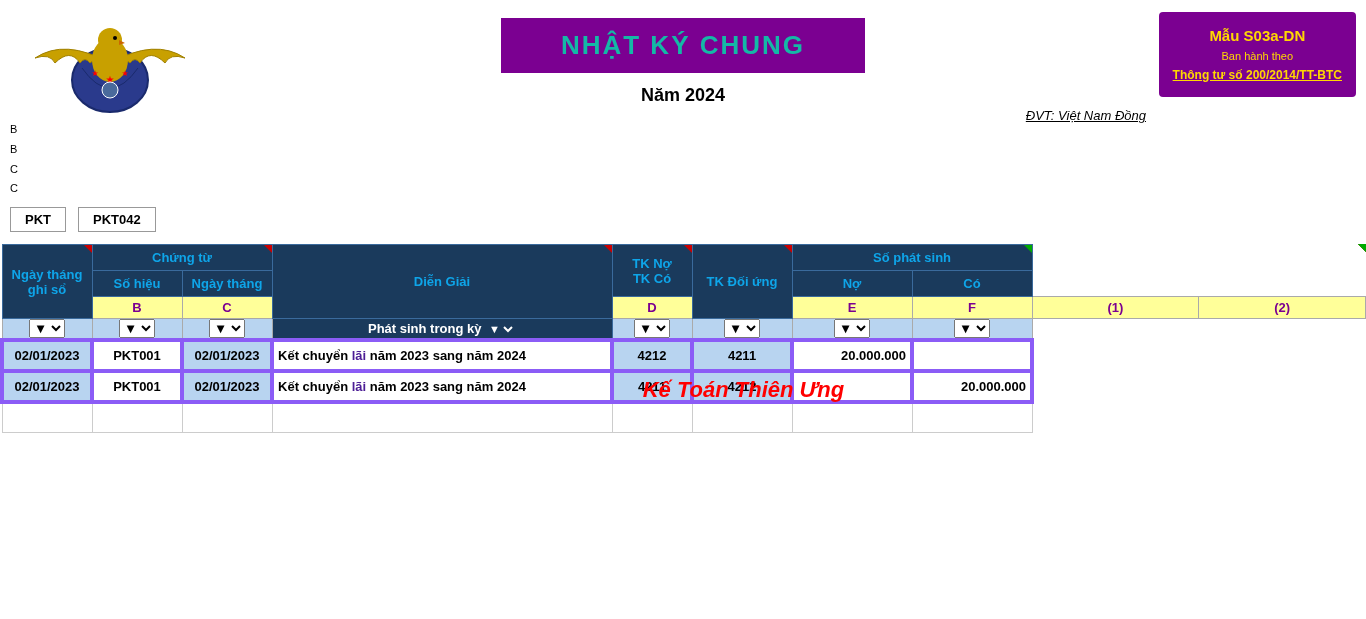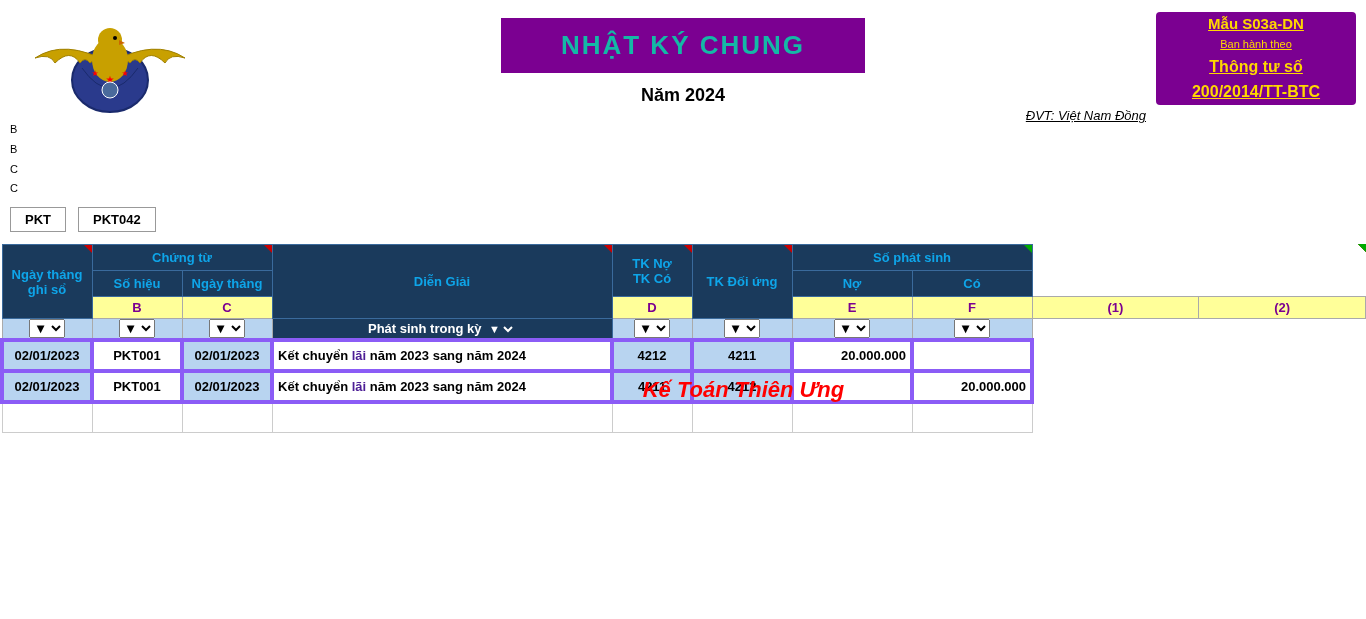--- a/index.html
+++ b/index.html
@@ -81,43 +81,42 @@
       display: flex;
       justify-content: flex-end;
       align-items: flex-start;
       padding-top: 4px;
     }
 
     .badge-box {
       background: #7b0091;
       color: #ffd700;
       text-align: center;
-      padding: 0 14px;
+      padding: 12px 14px;
       font-size: 12px;
       line-height: 1.6;
       font-weight: bold;
       border-radius: 4px;
       min-width: 160px;
-      text-decoration: underline;
     }
 
     .badge-box .badge-title {
       font-size: 15px;
       font-weight: bold;
       color: #ffd700;
     }
 
     .badge-box .badge-sub {
       font-size: 11px;
       color: #ffd700;
       font-weight: normal;
     }
 
     .badge-box .badge-link {
-      font-size: 16px;
+      font-size: 12px;
       color: #ffd700;
       text-decoration: underline;
     }
 
     
     .pkt-row {
       display: flex;
       padding: 4px 10px;
       gap: 12px;
       margin-left: 0;

